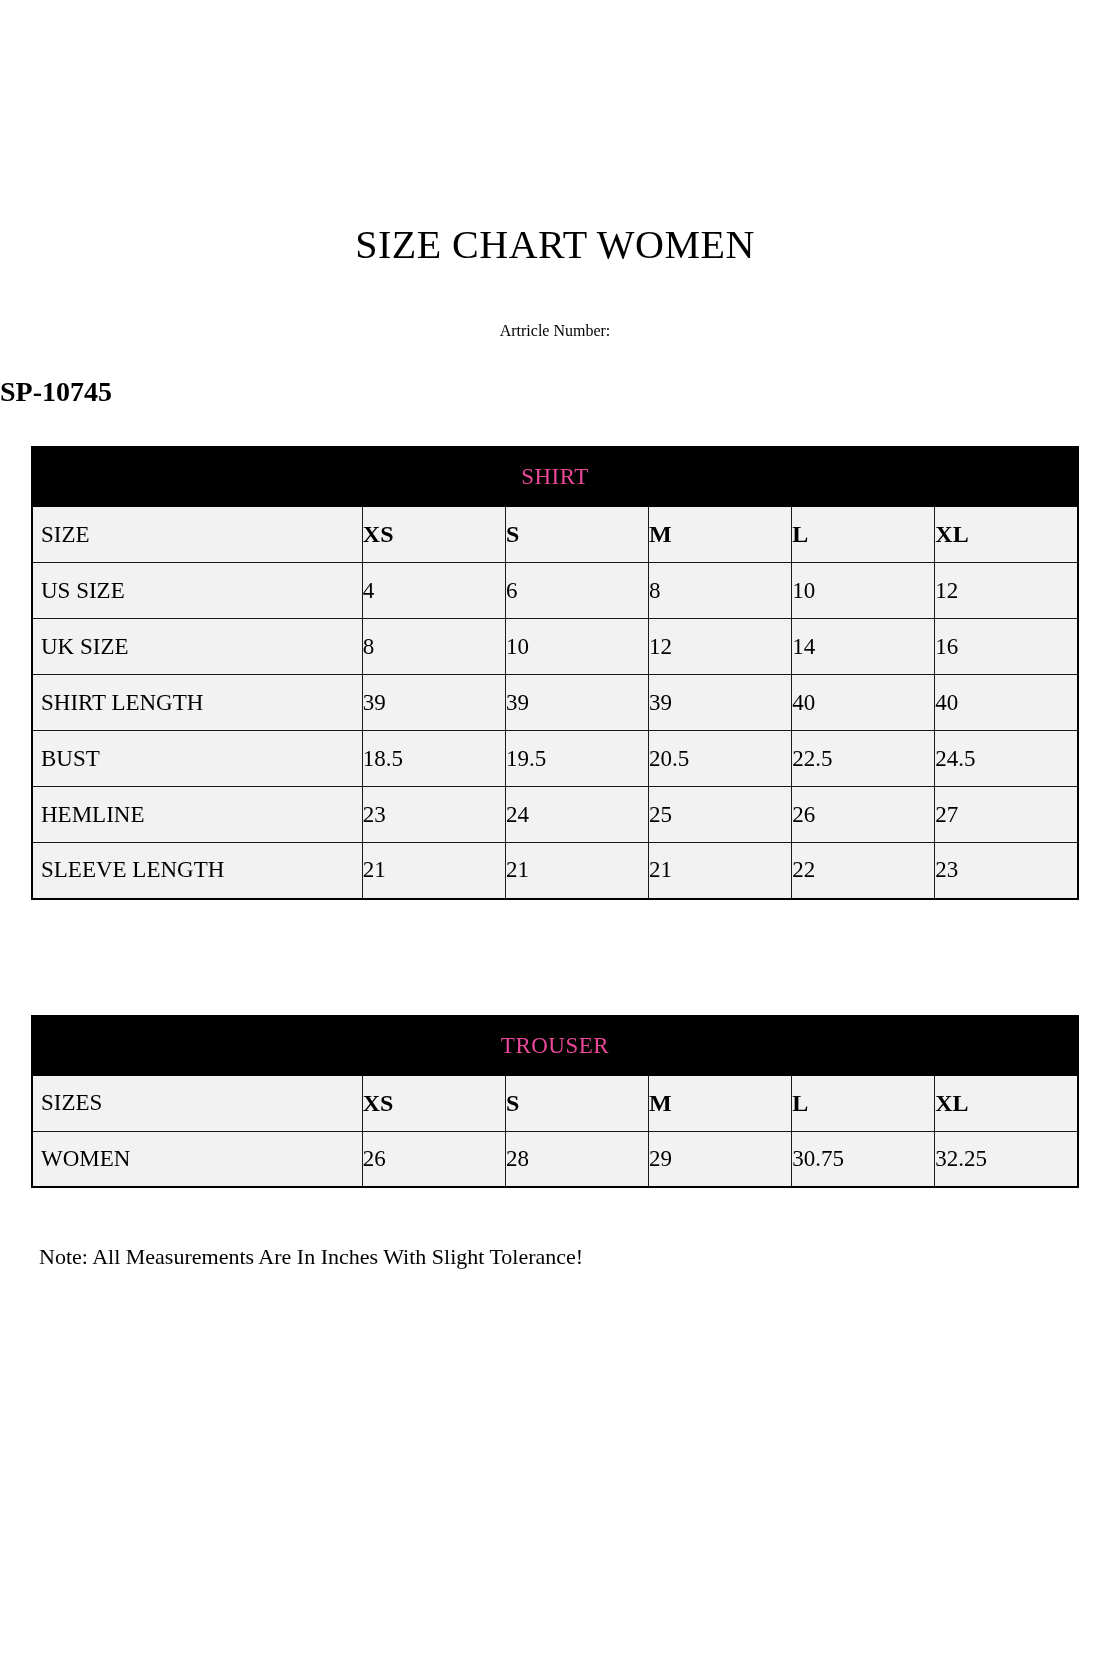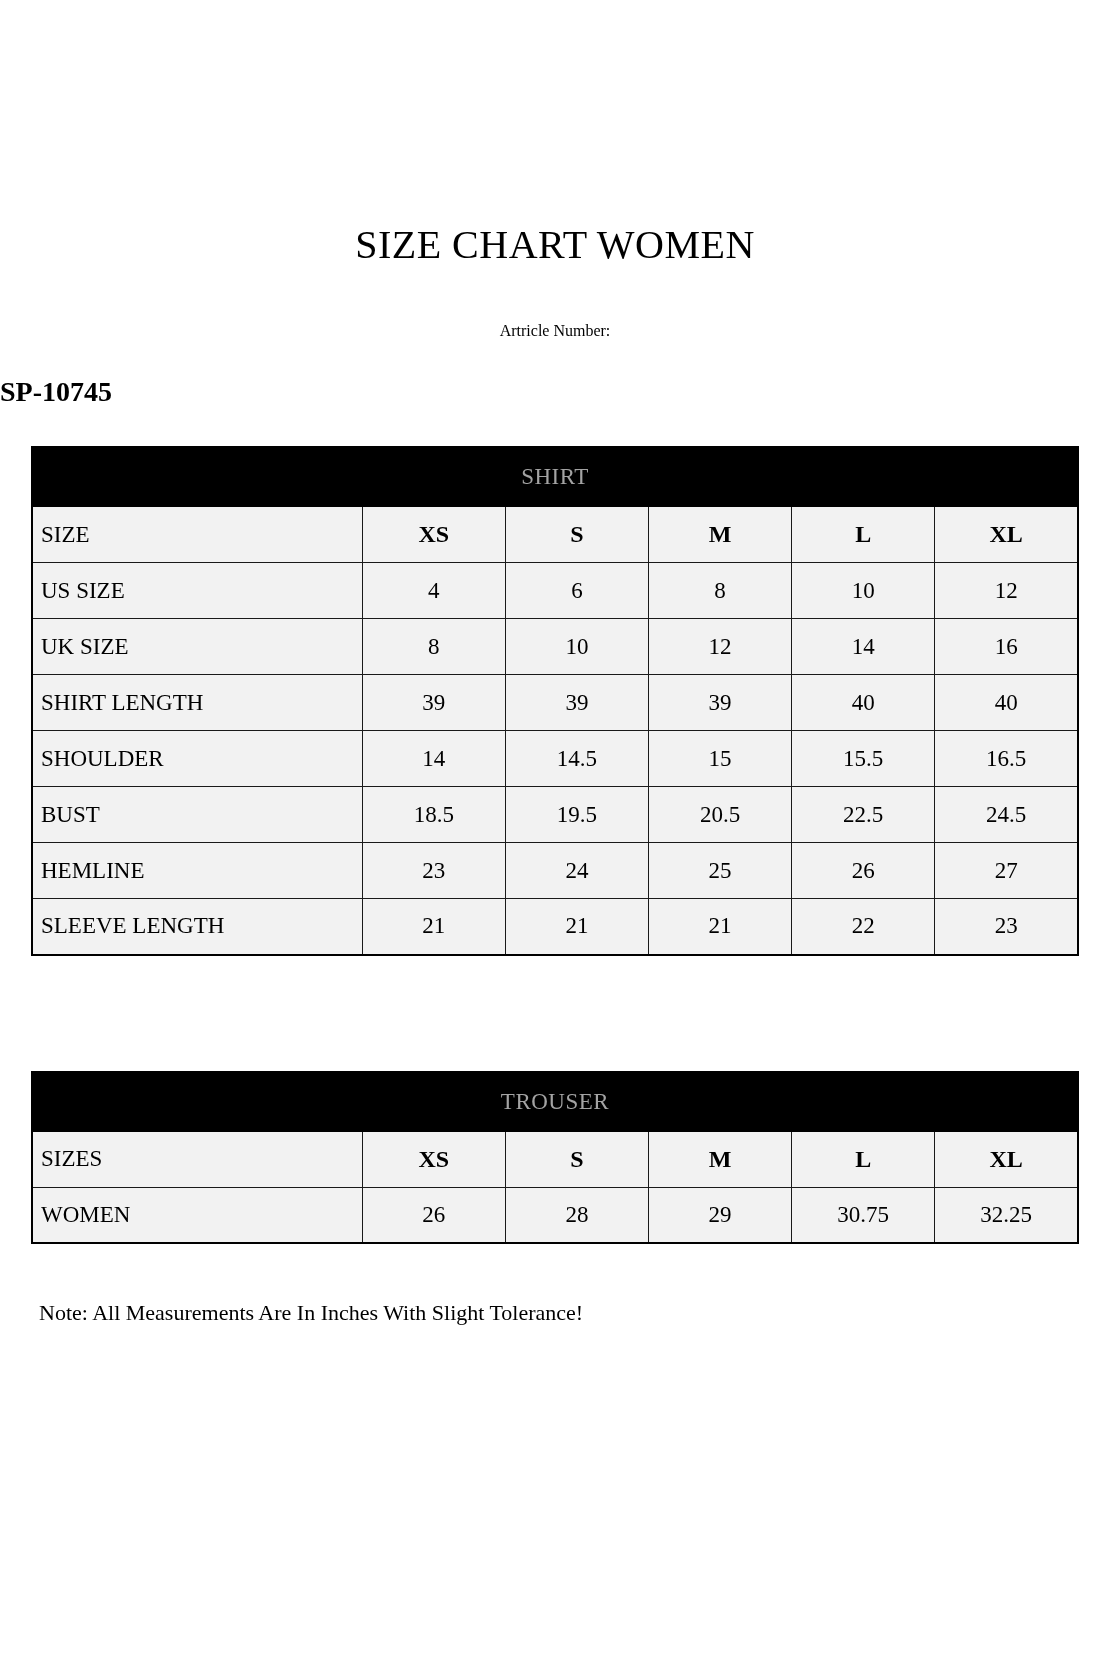--- a/index.html
+++ b/index.html
@@ -66,27 +66,26 @@
     height: 56px;
     padding: 0 0 0 8px;
     font-size: 23px;
     font-weight: normal;
     text-align: left;
     vertical-align: middle;
     box-sizing: border-box;
   }
   table.sizetable td.num,
   table.sizetable th.num {
-    text-align: center;
     padding-left: 0;
     font-family: Liberation Serif, serif;
   }
   .banner td {
     background: #000000 !important;
-    color: #a3a3a3;
+    color: #ec4899;
     text-align: center !important;
     font-size: 36px;
     font-weight: 400;
     height: 70px;
     padding: 16px !important;
     border: 1px solid #000 !important;
     letter-spacing: 0.5px;
   }
   .hdr-row td {
     font-weight: bold;
@@ -158,28 +157,20 @@
         </tr>
         <tr>
           <td>SHIRT LENGTH</td>
           <td class="num">39</td>
           <td class="num">39</td>
           <td class="num">39</td>
           <td class="num">40</td>
           <td class="num">40</td>
         </tr>
         <tr>
-          <td>SHOULDER</td>
-          <td class="num">14</td>
-          <td class="num">14.5</td>
-          <td class="num">15</td>
-          <td class="num">15.5</td>
-          <td class="num">16.5</td>
-        </tr>
-        <tr>
           <td>BUST</td>
           <td class="num">18.5</td>
           <td class="num">19.5</td>
           <td class="num">20.5</td>
           <td class="num">22.5</td>
           <td class="num">24.5</td>
         </tr>
         <tr>
           <td>HEMLINE</td>
           <td class="num">23</td>

